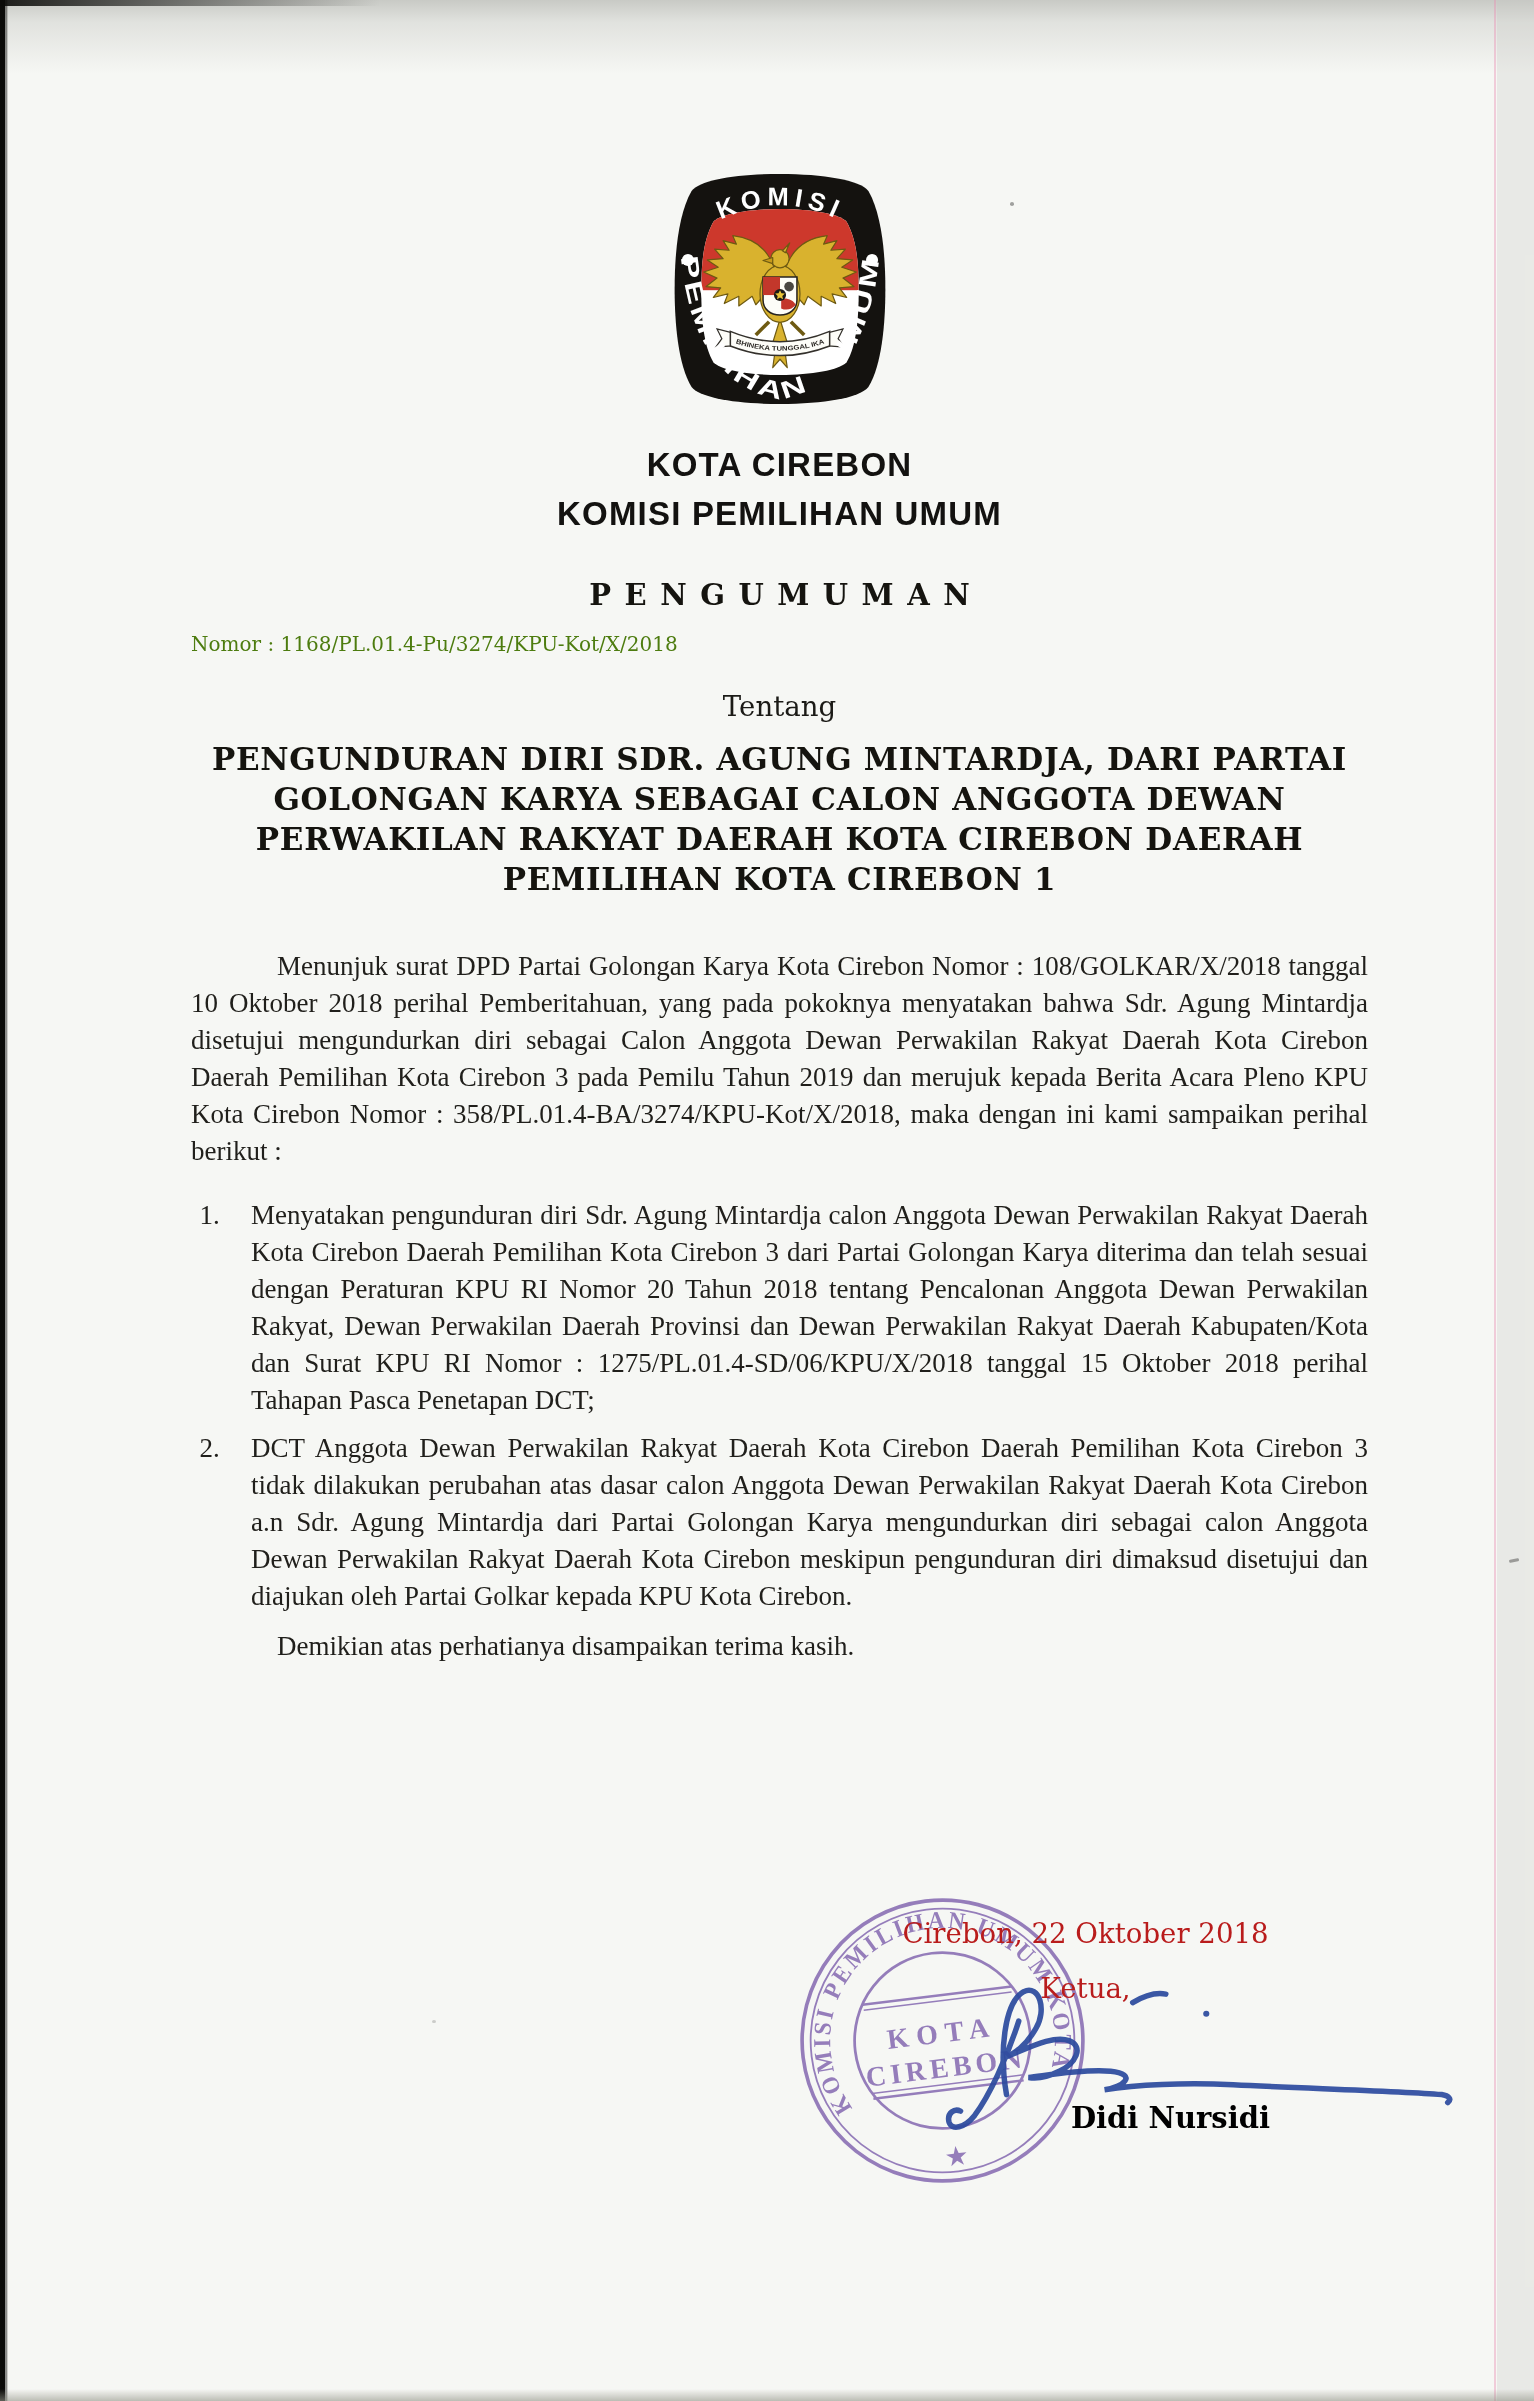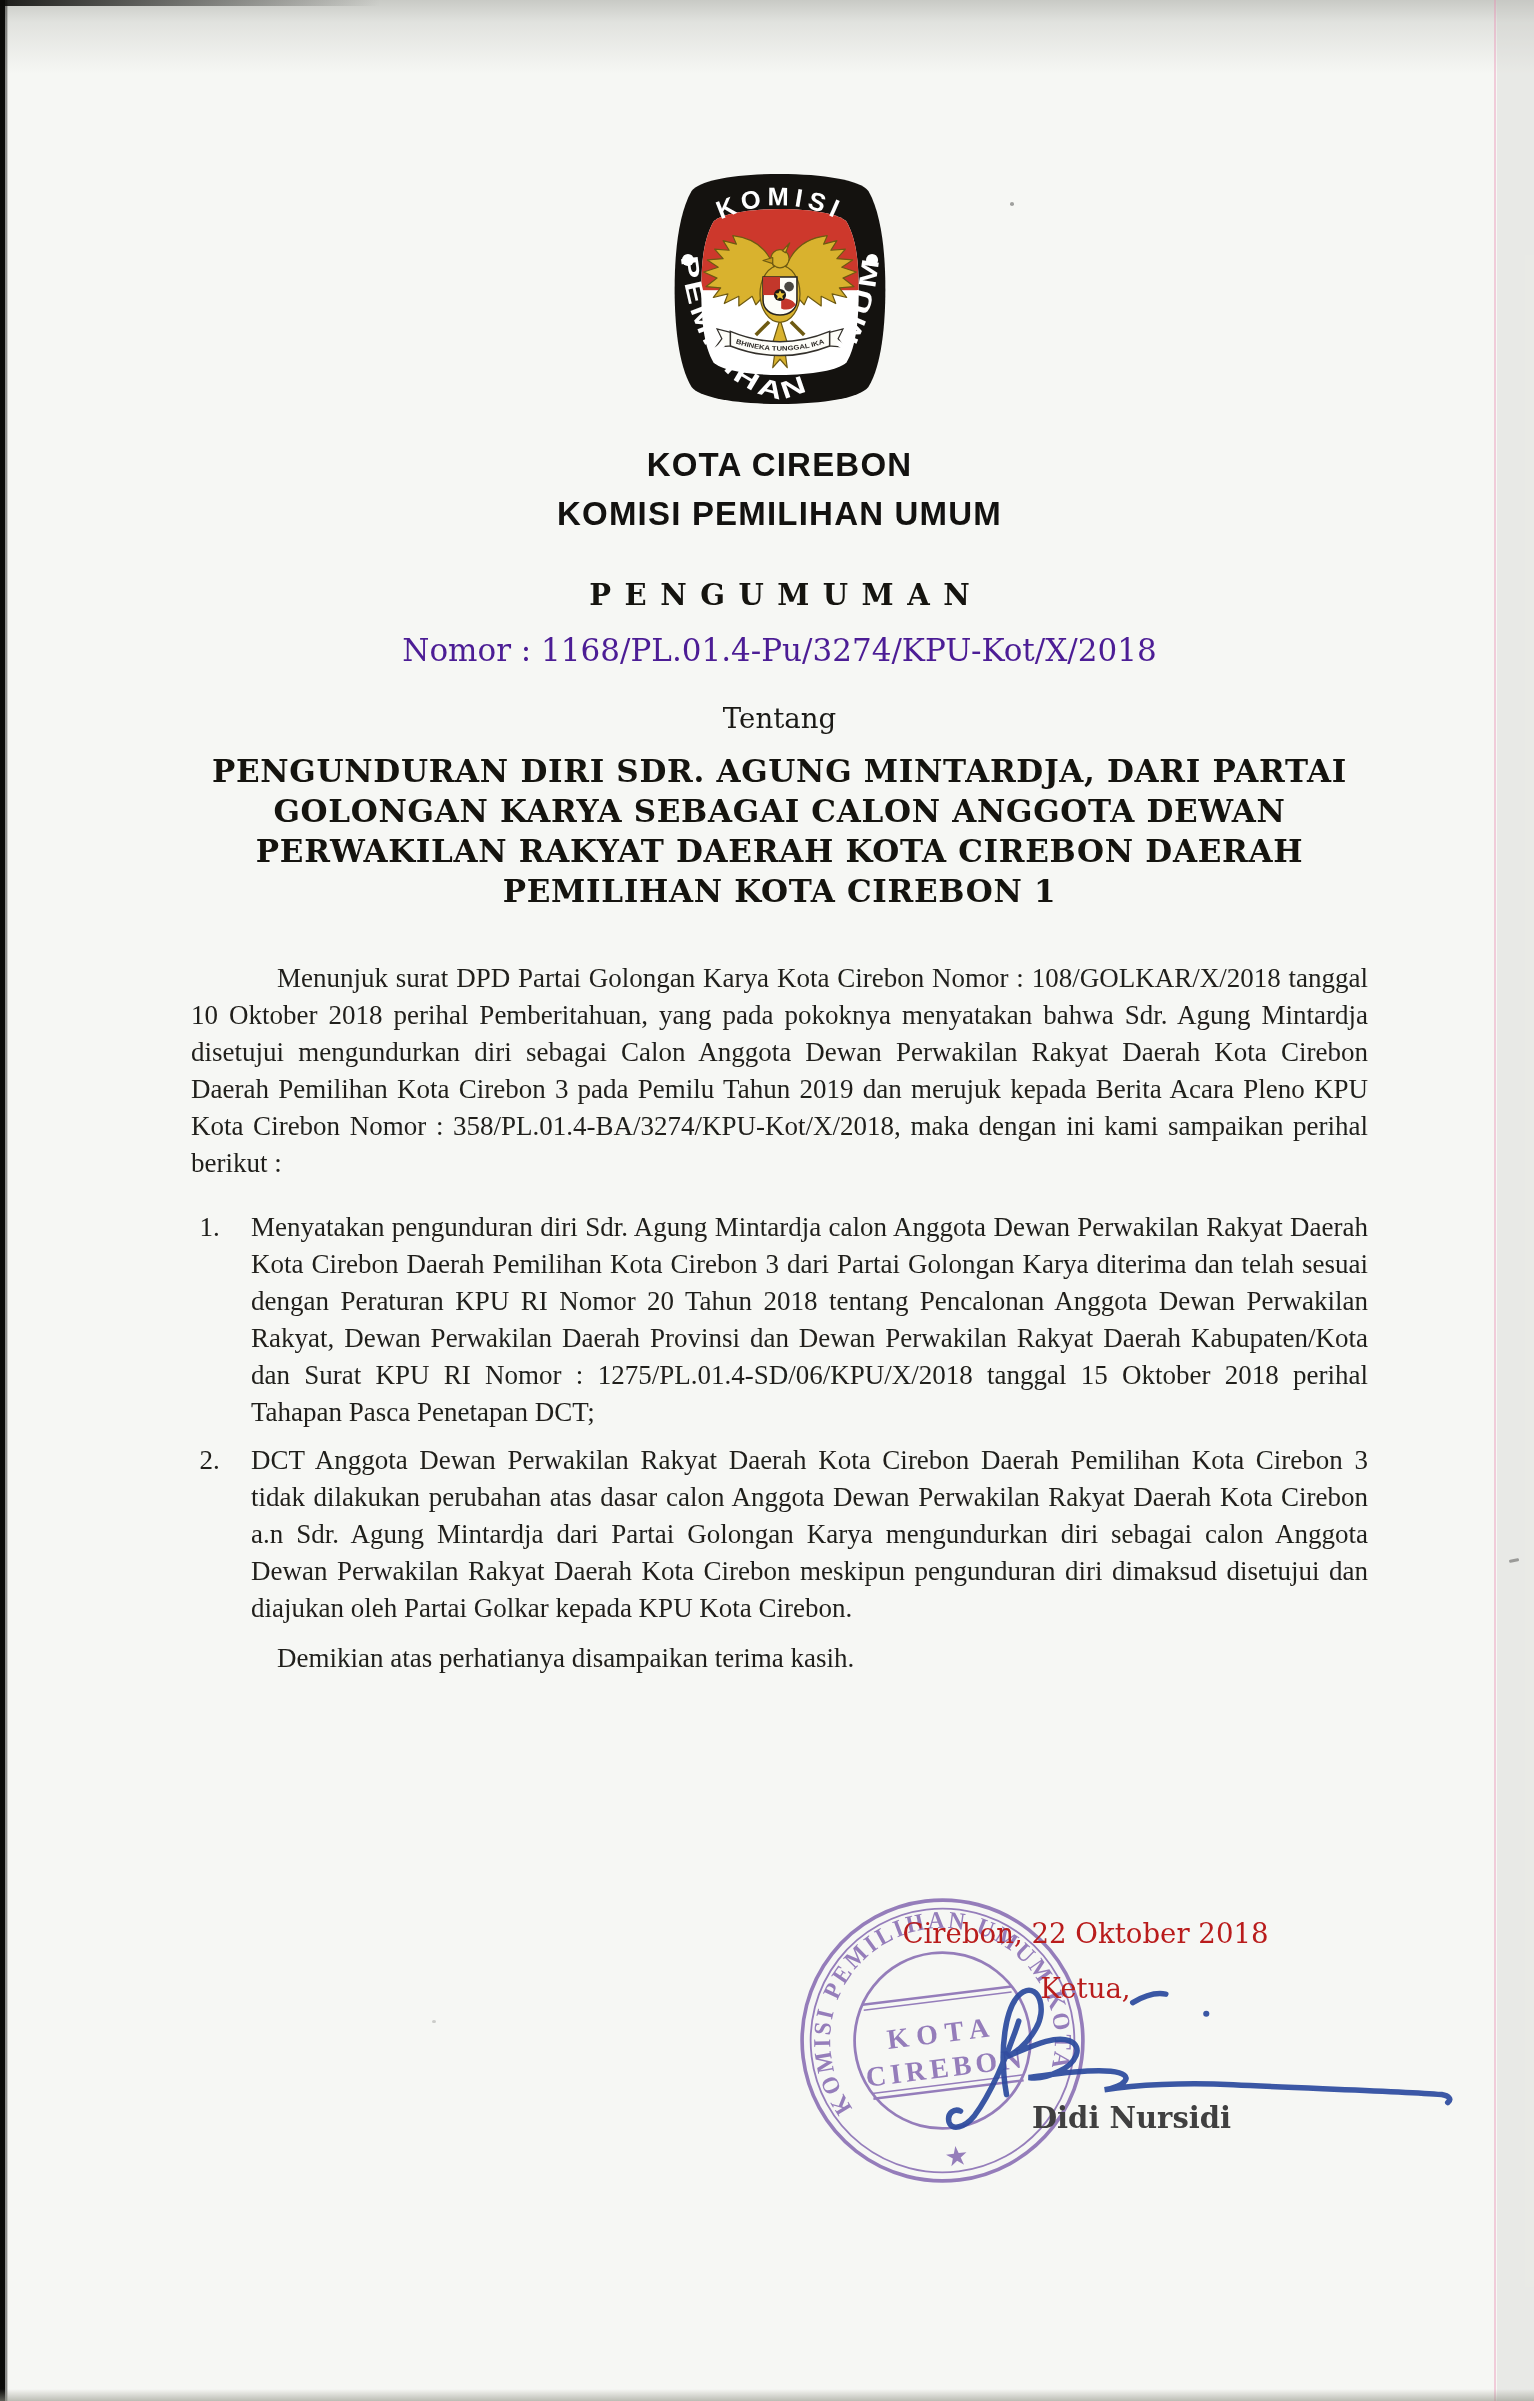--- a/index.html
+++ b/index.html
@@ -25,38 +25,38 @@
   .speck.s3{left:432px;top:2020px;width:3.7px;height:3.1px;opacity:.5;}
 
   
   .content{position:absolute;left:191px;top:0;width:1177px;}
   .logo{display:block;margin:170px auto 0;}
   .org{margin-top:32px;text-align:center;
     font-family:"Liberation Sans", sans-serif;font-weight:bold;
     font-size:33px;line-height:49px;letter-spacing:1.2px;color:#131210;}
   .pengumuman{margin-top:40px;text-align:center;font-weight:bold;font-size:29px;
     letter-spacing:13.5px;padding-left:13.5px;color:#15140f;}
-  .nomor{margin-top:19.6px;text-align:center;font-size:31px;color:#4c1d95;}
+  .nomor{margin-top:19.6px;text-align:left;font-size:20px;color:#4d7c0f;}
   .tentang{margin-top:34px;text-align:center;font-size:27.6px;color:#1b1a16;}
   .doc-title{margin:16px auto 0;width:1177px;text-align:center;font-weight:bold;
     font-size:31px;line-height:40px;letter-spacing:0.7px;color:#15140f;}
   .bodytext{font-size:27px;line-height:37px;text-align:justify;color:#201f1b;font-family:Liberation Serif, serif;}
   .opening{margin-top:49px;text-indent:86px;}
   .items{margin-top:24.5px;}
   .item{position:relative;padding-left:60px;margin-top:11px;}
   .item-num{position:absolute;left:8.6px;top:0;}
   .closing{margin-top:13.5px;text-indent:86px;text-align:left;}
 
   
   .signoff{position:absolute;inset:0;}
   .place-date{position:absolute;left:883px;top:1915px;width:405px;text-align:center;
     font-size:27.6px;line-height:38px;color:#b91c1c;}
   .role{margin-top:17px;}
-  .signer-name{position:absolute;left:929px;top:2101px;width:405px;text-align:center;
-    font-weight:bold;font-size:29px;color:#404040;}
+  .signer-name{position:absolute;left:865px;top:2101px;width:405px;text-align:right;
+    font-weight:bold;font-size:29px;color:#000000;}
   .stamp-svg{position:absolute;left:796px;top:1894px;}
   .sig-svg{position:absolute;left:0;top:0;}
 </style>
 </head>
 <body>
 
 <div class="page">
 
   <div class="scan-top"></div>
   <div class="scan-left"></div>

